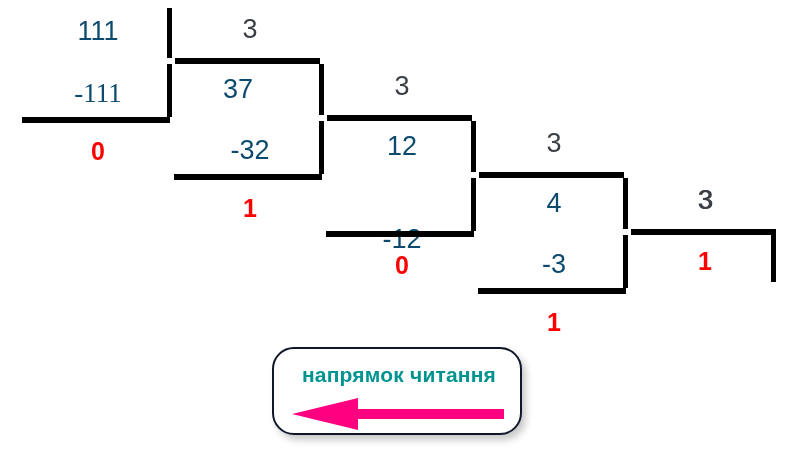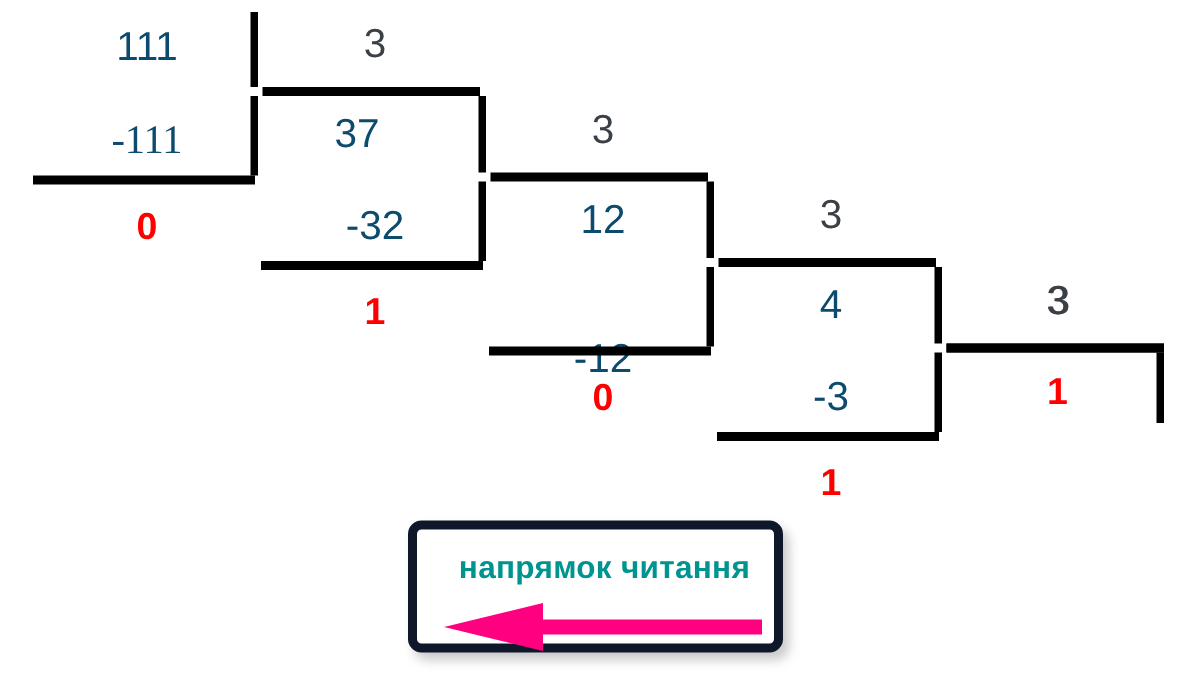--- a/index.html
+++ b/index.html
@@ -55,22 +55,22 @@
 
   
   #legend-box {
     position: absolute;
     left: 272px;
     top: 347px;
     width: 250px;
     height: 88px;
     box-sizing: border-box;
     background: #ffffff;
-    border: 6px solid #0f172a;
-    border-radius: 9px;
+    border: 2px solid #0f172a;
+    border-radius: 22px;
     box-shadow: 4px 5px 7px rgba(120,120,120,0.40);
   }
   #legend-label {
     position: absolute;
     left: 0;
     top: 14px;
     width: 250px;
     text-align: center;
     color: #009490;
     font-size: 21px;

